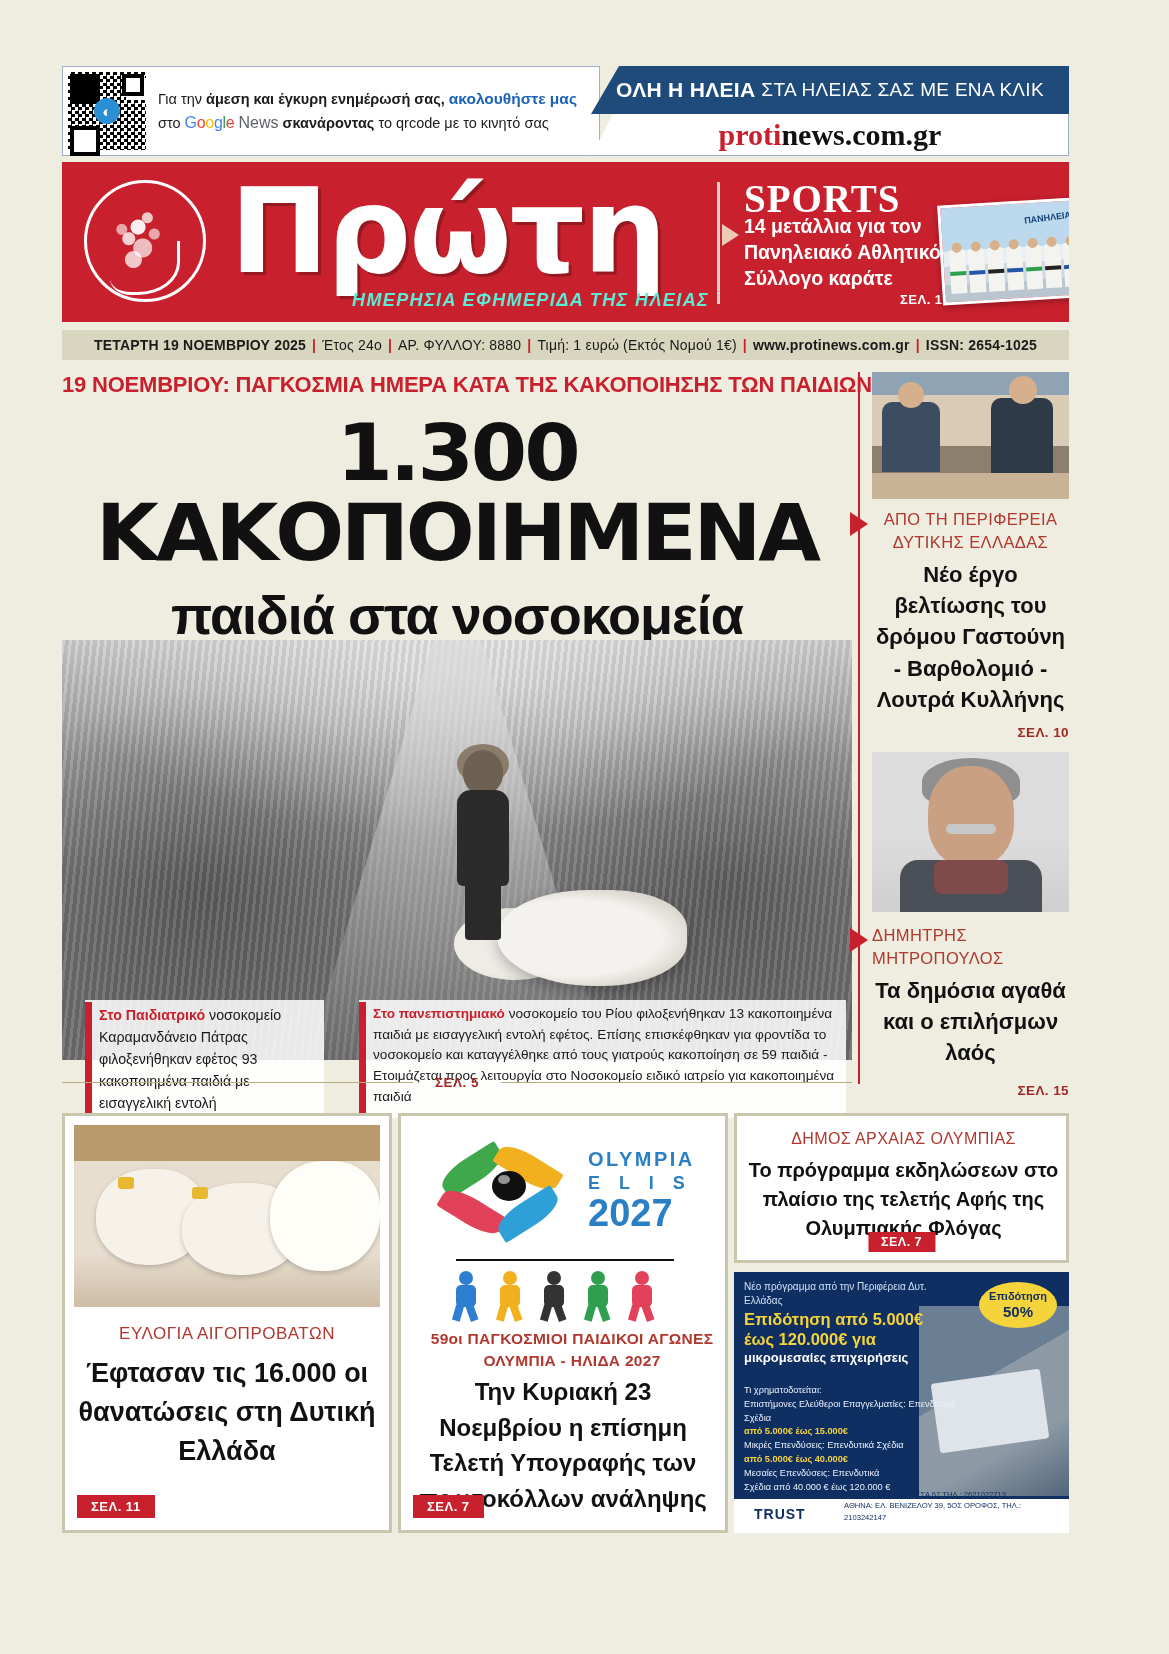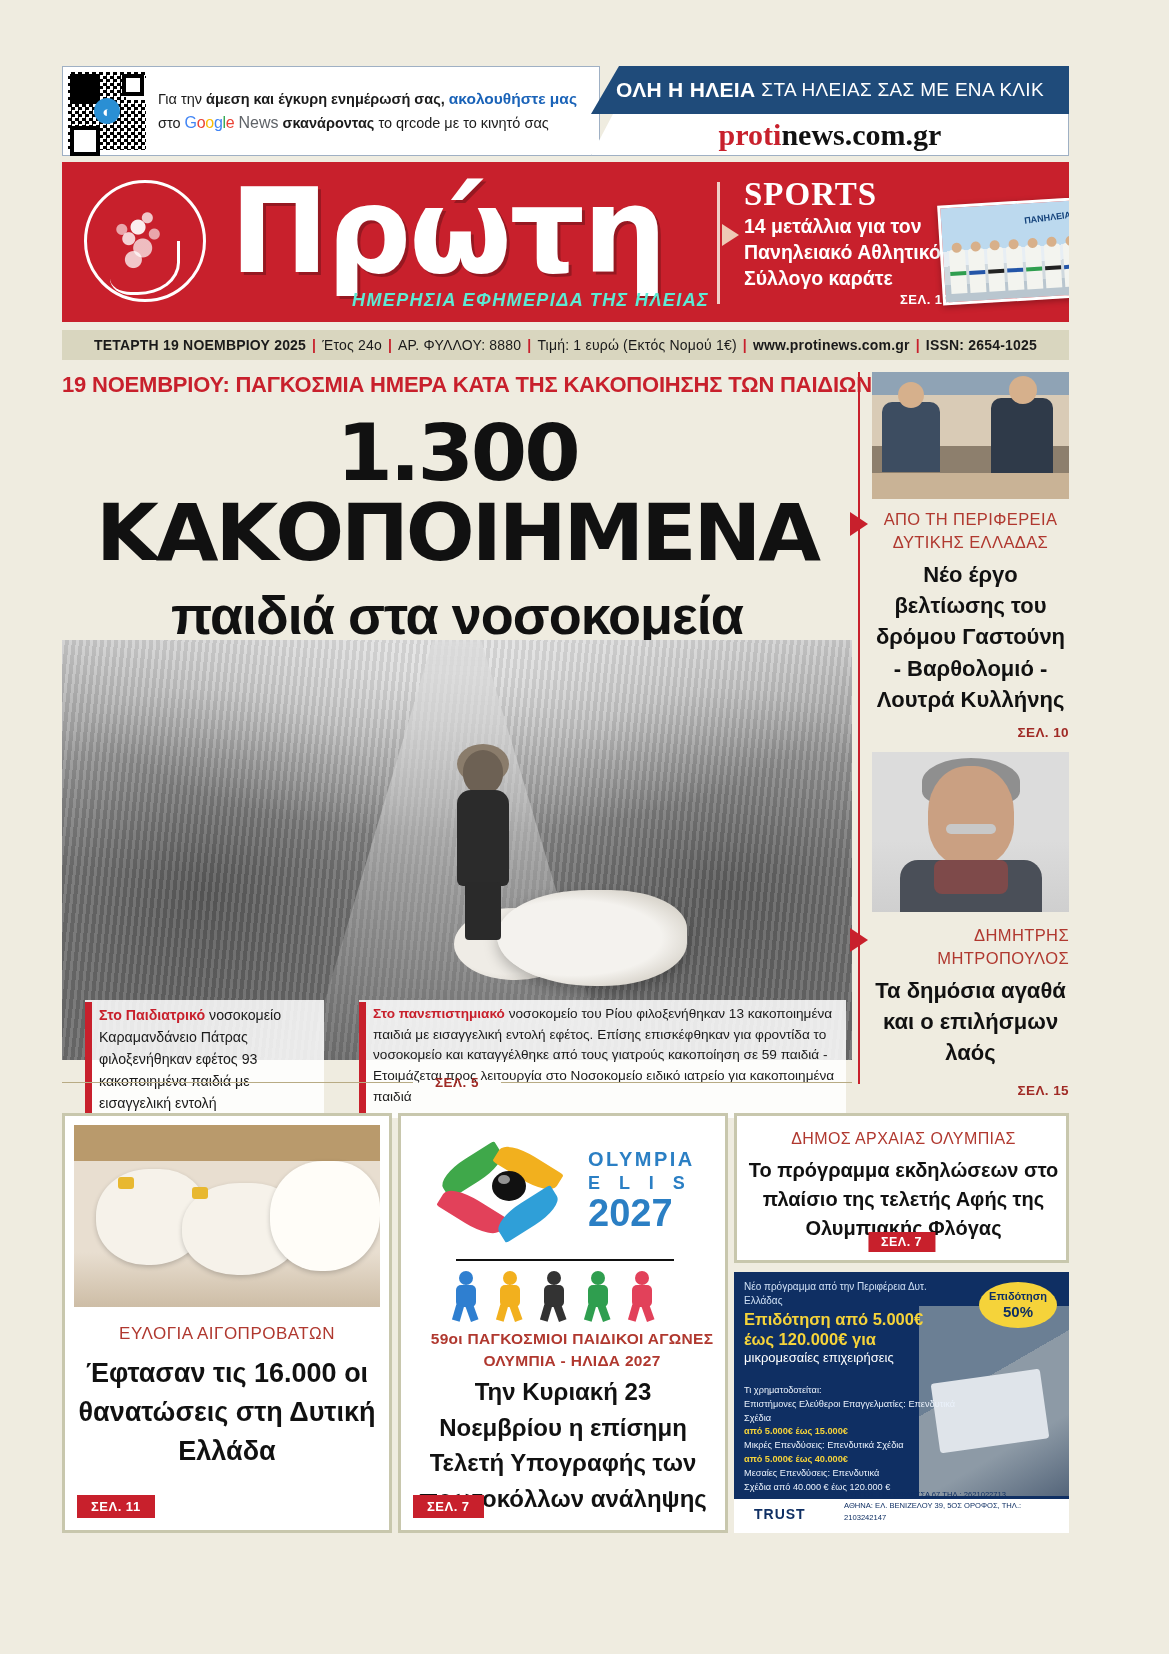--- a/index.html
+++ b/index.html
@@ -113,21 +113,21 @@
   .sports-rule {
     position: absolute; left: 655px; top: 20px; width: 3px; height: 122px; background: #f0cfc8;
   }
   .sports-tri {
     position: absolute; left: 660px; top: 62px; width: 0; height: 0;
     border-left: 17px solid #eec9b5; border-top: 11px solid transparent; border-bottom: 11px solid transparent;
   }
   .sports-title {
     position: absolute; left: 682px; top: 14px;
     font-family: "Liberation Serif", serif;
-    font-size: 33px; font-weight: bold; color: #fff; letter-spacing: 1px;
+    font-size: 39px; font-weight: bold; color: #fff; letter-spacing: 1px;
   }
   .sports-body {
     position: absolute; left: 682px; top: 52px; width: 230px;
     font-size: 19.5px; font-weight: bold; color: #fff; line-height: 1.33;
   }
   .sports-page {
     position: absolute; left: 838px; top: 130px;
     font-size: 13px; font-weight: bold; color: #fff; letter-spacing: .5px;
   }
   .sports-photo {
@@ -319,21 +319,21 @@
   .b3-kicker{position:absolute;left:8px;top:14px;width:317px;text-align:center;color:#b0382f;font-size:16px;letter-spacing:.4px;}
   .b3-head{position:absolute;left:8px;top:40px;width:317px;text-align:center;color:#111;font-size:20px;font-weight:bold;line-height:1.46;}
   .b3-pg{position:absolute;left:50%;transform:translateX(-50%);bottom:8px;background:#c8202c;color:#fff;font-size:12.5px;font-weight:bold;padding:3px 13px;letter-spacing:.5px;}
 
   
   .ad { position:absolute; left:0; top:0; width:335px; height:261px; background:#0f2f63; overflow:hidden; color:#fff;}
   .ad-img{position:absolute;right:0;top:34px;width:150px;height:190px;background:linear-gradient(150deg,#6b7f94 0 40%,#8d9aa6 40% 70%,#54657a 100%);}
   .ad-img::after{content:"";position:absolute;left:16px;top:70px;width:110px;height:70px;background:#dfe4ea;transform:rotate(-8deg);border-radius:3px;}
   .ad-top{position:absolute;left:10px;top:8px;width:200px;font-size:10px;color:#cfe0f5;line-height:1.35;}
   .ad-h1{position:absolute;left:10px;top:38px;width:210px;color:#f5d33a;font-size:16.5px;font-weight:bold;line-height:1.2;}
-  .ad-h2{position:absolute;left:10px;top:78px;width:215px;color:#fff;font-size:13px;font-weight:normal;line-height:1.25;}
+  .ad-h2{position:absolute;left:10px;top:78px;width:215px;color:#fff;font-size:13px;font-weight:bold;line-height:1.25;}
   .ad-body{position:absolute;left:10px;top:112px;width:212px;font-size:9.2px;line-height:1.5;color:#eaf1fb;}
   .ad-body .y{color:#f5d33a;font-weight:bold;}
   .ad-badge{position:absolute;right:12px;top:10px;width:78px;height:46px;border-radius:50%;background:#f5d33a;color:#0f2f63;font-size:11px;font-weight:bold;display:flex;flex-direction:column;align-items:center;justify-content:center;line-height:1.15;}
   .ad-trust{position:absolute;left:8px;bottom:8px;background:#fff;color:#0f2f63;font-size:14px;font-weight:bold;padding:3px 12px;letter-spacing:1px;}
   .ad-foot{position:absolute;left:110px;bottom:10px;width:218px;font-size:7.6px;line-height:1.5;color:#fff;}
   .ad-strip{position:absolute;left:0;bottom:0;width:100%;height:34px;background:#fff;}
 </style>
 </head>
 <body>
 
@@ -463,21 +463,21 @@
 
   <div class="side-photo-2">
     <div class="sp2-hair"></div>
       <div class="sp2-head"></div>
     <div class="sp2-mous"></div>
       <div class="sp2-body"></div>
       <div class="sp2-scarf"></div>
   </div>
   <div class="side-block" style="top:924px">
     <div class="side-tri"></div>
-    <div class="side-kicker" style="text-align:right">ΔΗΜΗΤΡΗΣ ΜΗΤΡΟΠΟΥΛΟΣ</div>
+    <div class="side-kicker" style="text-align:left">ΔΗΜΗΤΡΗΣ ΜΗΤΡΟΠΟΥΛΟΣ</div>
     <div class="side-head" style="text-align:center">Τα δημόσια αγαθά και ο επιλήσμων λαός</div>
     <div class="side-pg" style="margin-top:14px">ΣΕΛ. 15</div>
   </div>
 
   <div class="bx b1">
     <div class="b1-photo">
       <div class="lamb lamb1"></div>
         <div class="lamb lamb2"></div>
         <div class="lamb lamb3"></div>
       <div class="tag tag1"></div>

